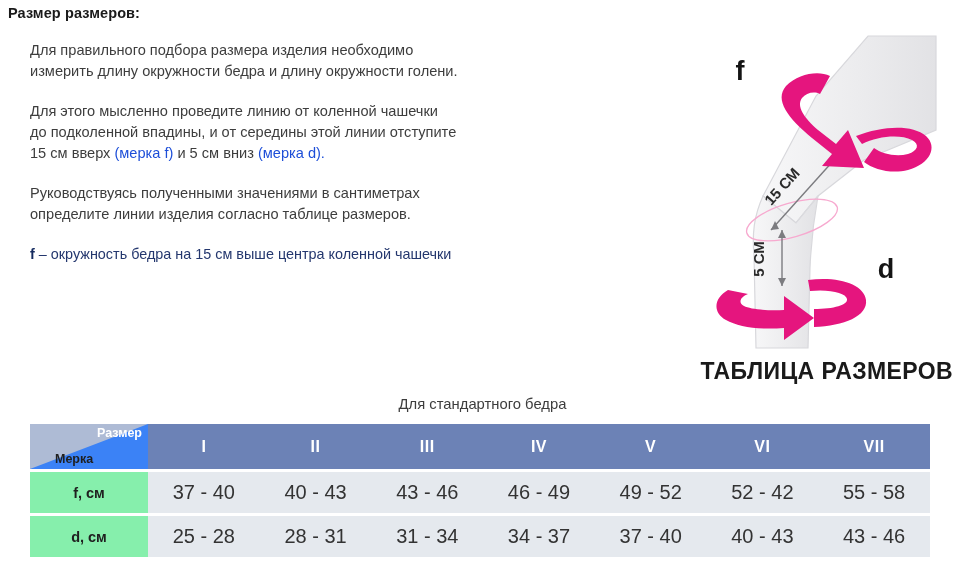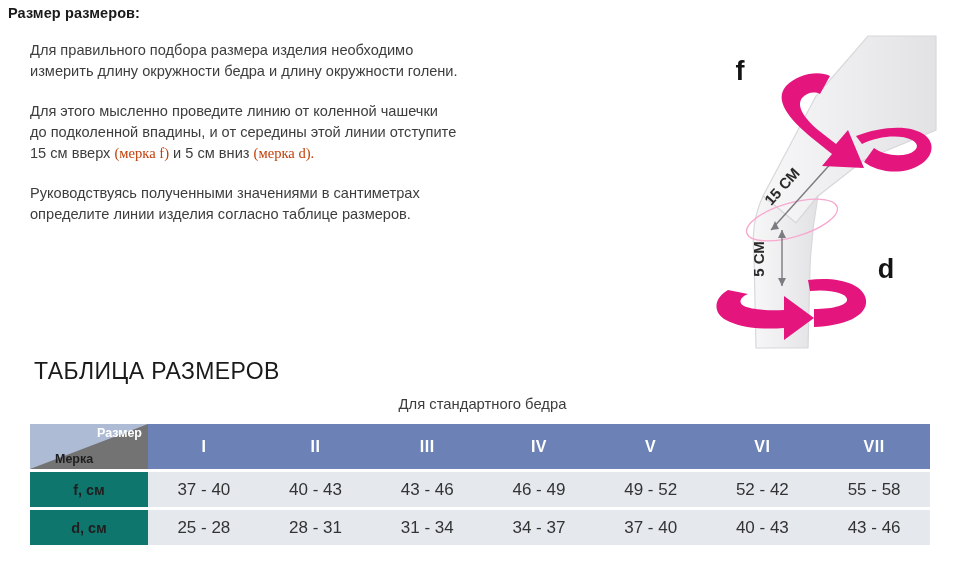--- a/index.html
+++ b/index.html
@@ -36,22 +36,21 @@
     width: 620px;
   }
   .para {
     font-size: 14.6px;
     line-height: 21px;
     color: #3d3d3d;
     margin: 0 0 19px 0;
     white-space: pre-line;
   }
   .pink {
-    color: #c2410c;
-    font-family: Liberation Serif, serif;
+    color: #1d4ed8;
   }
   .note {
     font-size: 14.4px;
     line-height: 20px;
     color: #24376e;
     margin: 0 0 20px 0;
     font-weight: 500;
   }
   .note .lbl {
     font-weight: bold;
@@ -69,23 +68,23 @@
   .illustration svg {
     display: block;
   }
 
   
   .table-title {
     position: absolute;
     left: 0;
     right: 0;
     top: 358px;
-    text-align: left;
+    text-align: right;
     font-size: 23px;
-    font-weight: normal;
+    font-weight: bold;
     color: #1a1a1a;
     letter-spacing: 0.4px;
     padding-left: 34px;
   }
   .table-subtitle {
     position: absolute;
     left: 0;
     right: 0;
     top: 396px;
     text-align: center;
@@ -106,21 +105,21 @@
   }
   .size-table td, .size-table th {
     padding: 0;
     margin: 0;
   }
 
   .corner-cell {
     width: 118px;
     height: 45px;
     position: relative;
-    background: #737373;
+    background: #3b82f6;
     overflow: hidden;
     vertical-align: middle;
   }
   .corner-tri {
     position: absolute;
     left: 0; top: 0;
     width: 0; height: 0;
     border-left: 118px solid #aebbd5;
     border-bottom: 45px solid transparent;
   }
@@ -151,55 +150,56 @@
     font-weight: bold;
     text-align: center;
     height: 45px;
     vertical-align: middle;
     letter-spacing: 0.5px;
   }
 
   .spacer-row td { height: 3px; background: #ffffff; padding: 0; }
 
   .lbl-cell {
-    background: #0f766e;
+    background: #86efac;
     color: #1f1f1f;
     font-size: 14.5px;
     font-weight: bold;
     text-align: center;
     height: 35px;
     vertical-align: middle;
     padding-right: 14px;
   }
   .data-cell {
     background: #e5e9ee;
     color: #333333;
-    font-size: 17px;
+    font-size: 20px;
     text-align: center;
-    height: 35px;
+    height: 41px;
     vertical-align: middle;
   }
 </style>
 </head>
 <body>
 
 <div class="page-title">Размер размеров:</div>
 
 <div class="intro-block">
 
   <p class="para">Для правильного подбора размера изделия необходимо
 измерить длину окружности бедра и длину окружности голени.</p>
 
   <p class="para"><span>Для этого мысленно проведите линию от коленной чашечки
 до подколенной впадины, и от середины этой линии отступите
 15 см вверх </span><span class="pink">(мерка f)</span><span> и 5 см вниз </span><span class="pink">(мерка d).</span></p>
 
   <p class="para">Руководствуясь полученными значениями в сантиметрах
 определите линии изделия согласно таблице размеров.</p>
 
+  <p class="note"><span class="lbl">f</span><span> – окружность бедра на 15 см выше центра коленной чашечки</span></p>
 
 </div>
 
 <div class="illustration">
   <svg width="285" height="345" viewBox="0 0 285 345" xmlns="http://www.w3.org/2000/svg">
     <defs>
       <linearGradient id="legGrad" x1="0" y1="0" x2="1" y2="0">
         <stop offset="0%" stop-color="#f7f7f8"></stop>
         <stop offset="55%" stop-color="#ececee"></stop>
         <stop offset="100%" stop-color="#e2e2e5"></stop>

